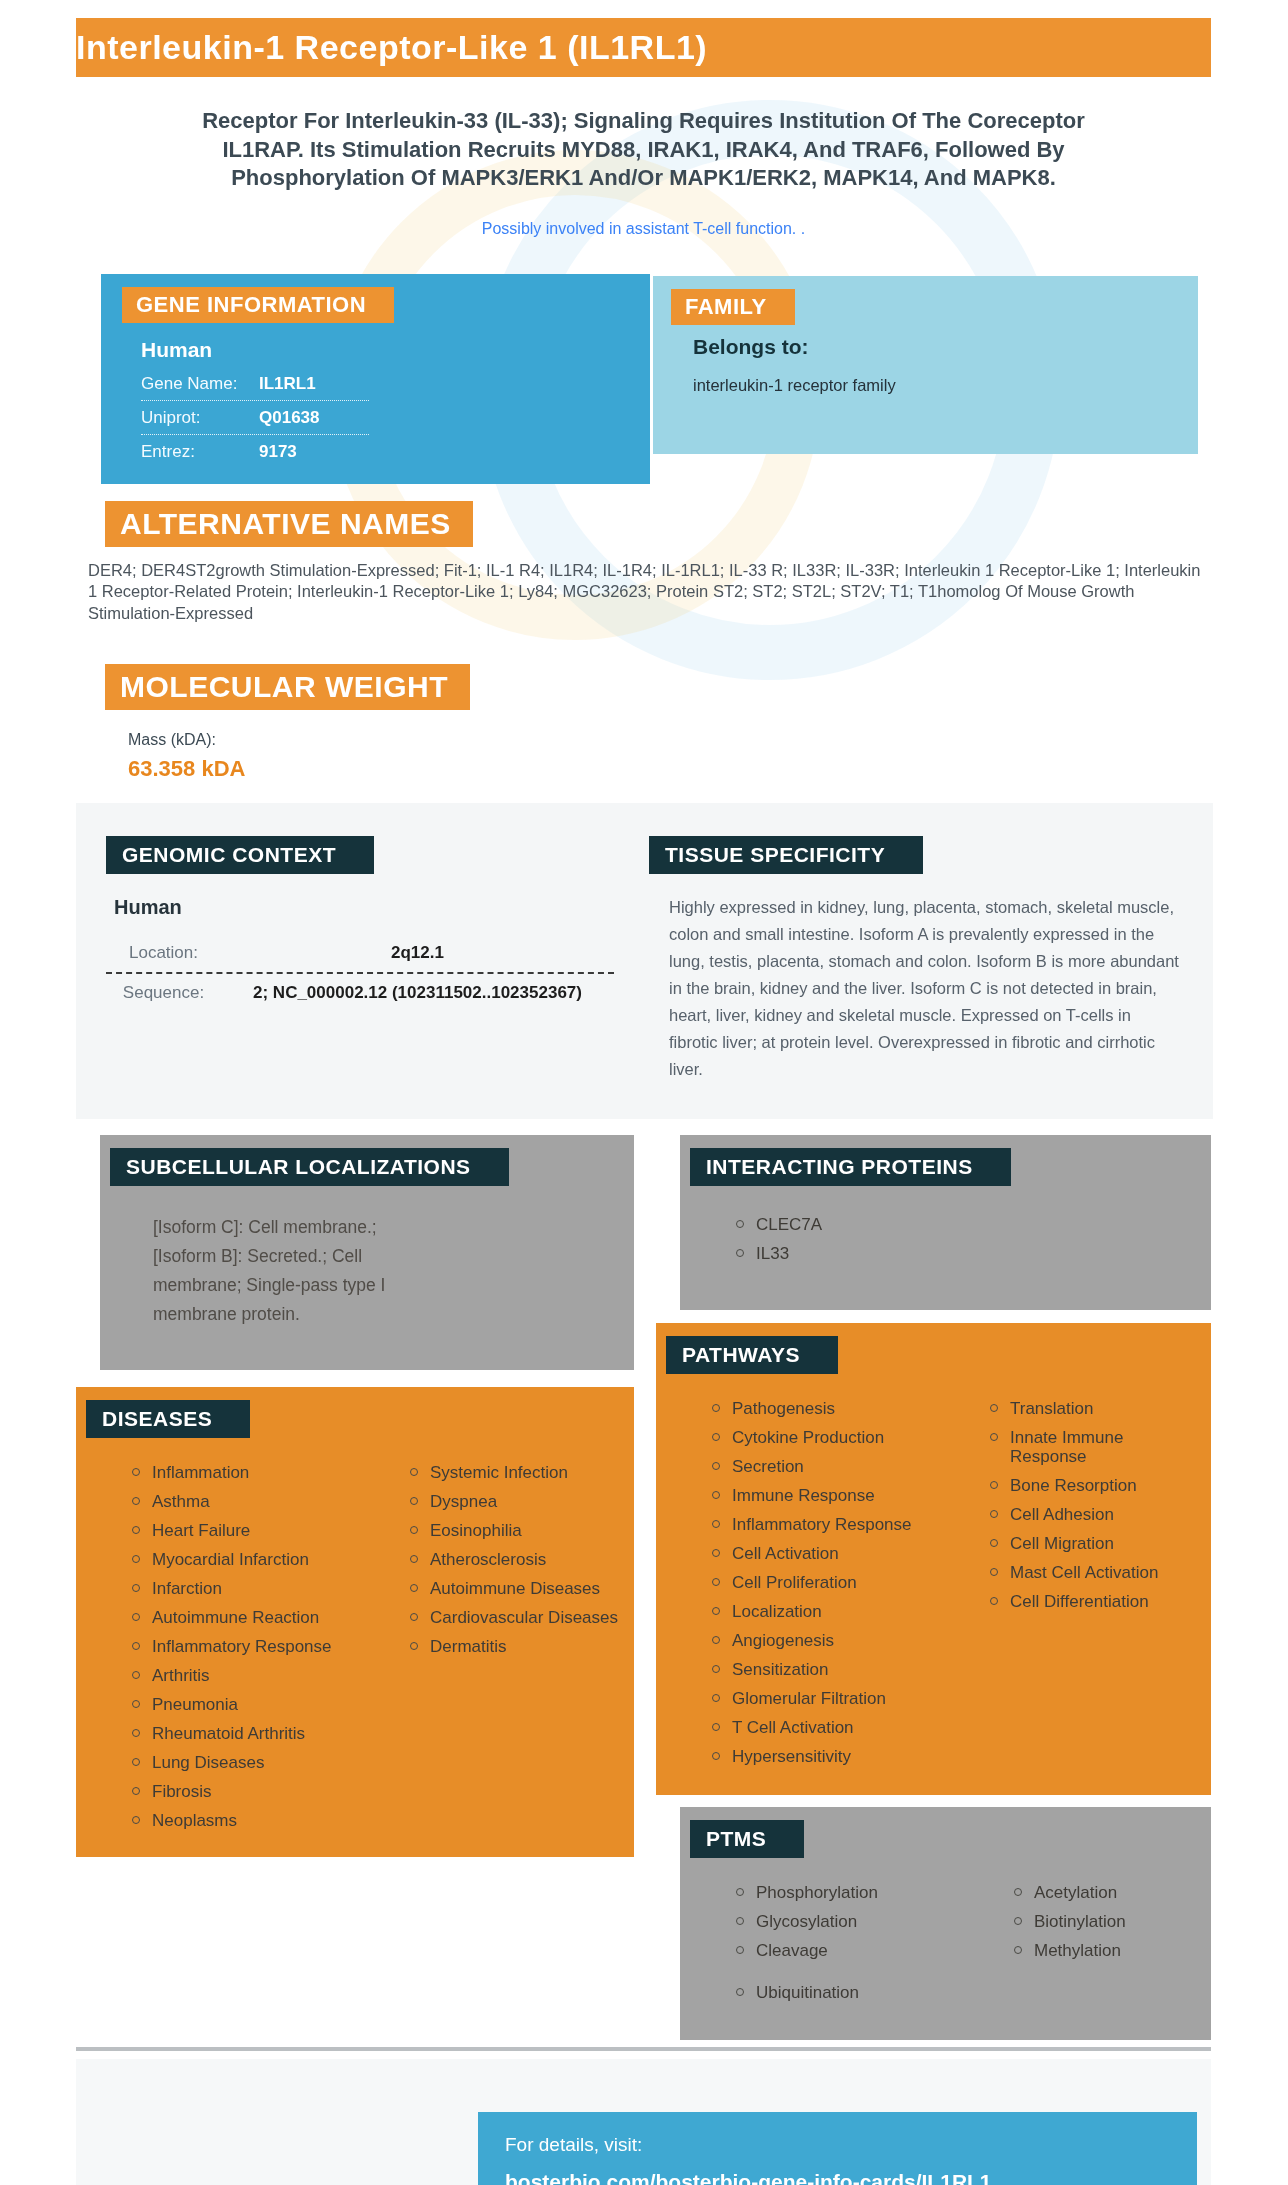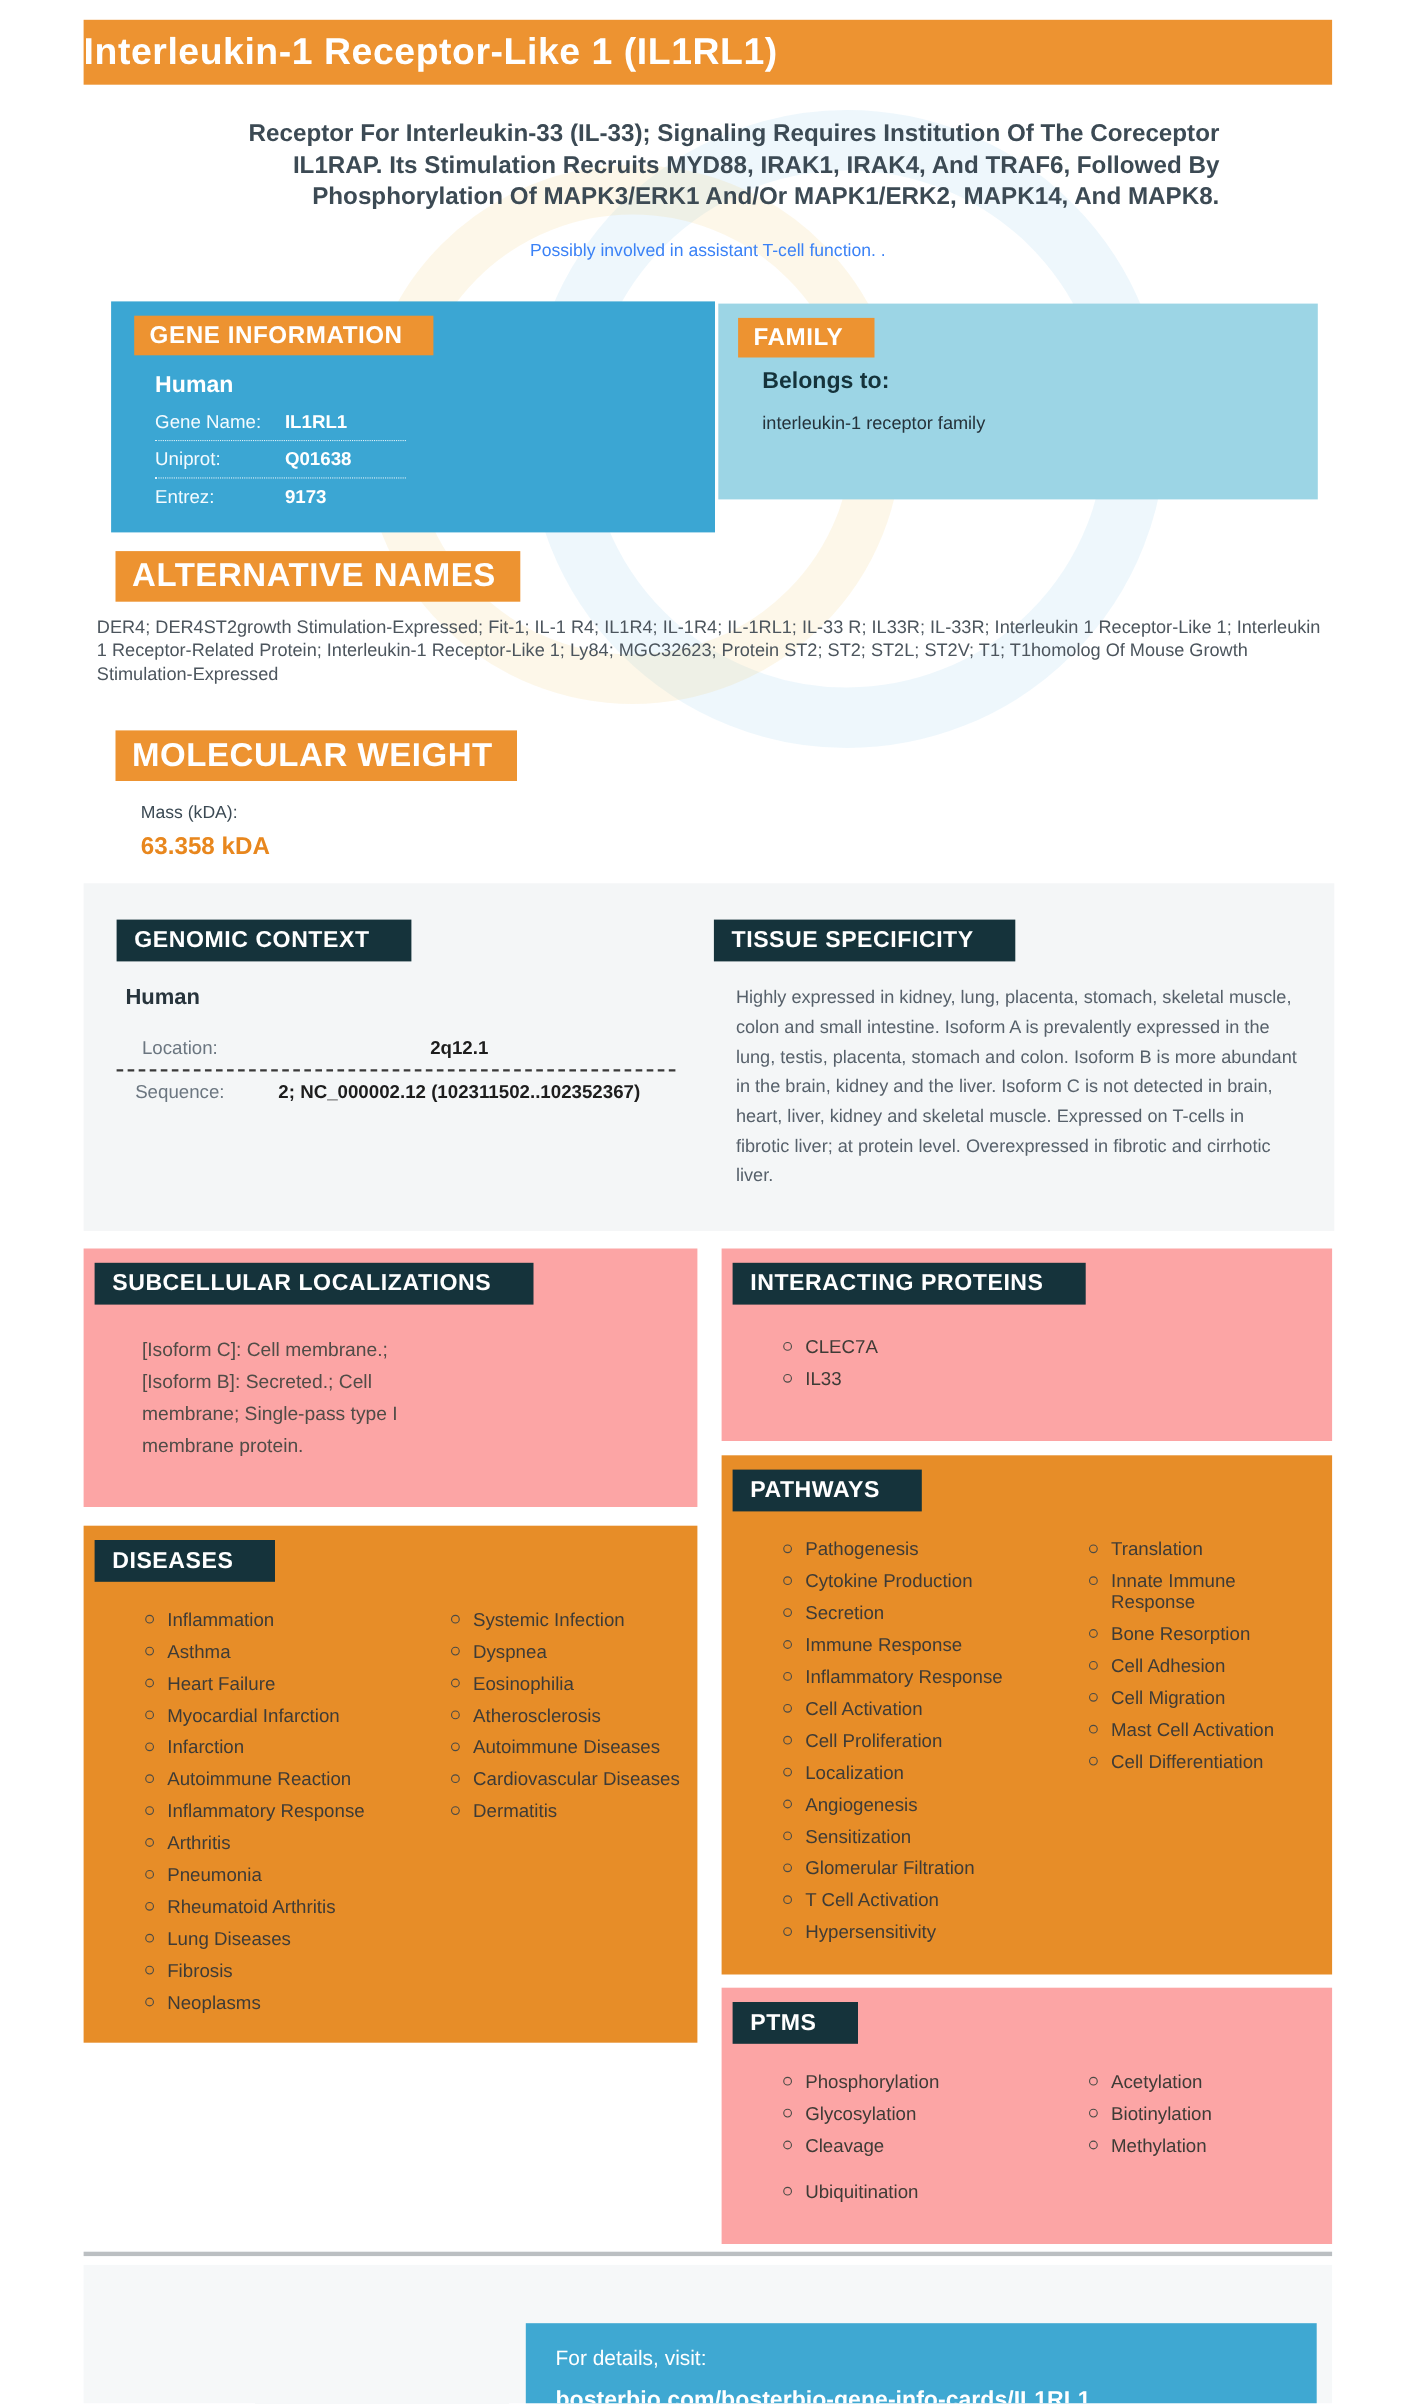--- a/index.html
+++ b/index.html
@@ -12,21 +12,21 @@
   .wm1 { left:480px; top:100px; width:470px; height:470px; border:55px solid rgba(125,195,228,0.13); }
   .wm2 { left:330px; top:150px; width:400px; height:400px; border:45px solid rgba(242,205,120,0.16); }
 
   .content { position:relative; z-index:1; width:1135px; margin-left:76px; padding-top:18px; }
 
   .title-band {
     background:#ED9331; height:59px; line-height:59px; text-align:left;
     color:#ffffff; font-size:34px; font-weight:bold; letter-spacing:.5px;
   }
   .summary {
-    margin:30px auto 0; width:930px; text-align:right; font-weight:bold;
+    margin:30px auto 0; width:930px; text-align:center; font-weight:bold;
     font-size:22px; line-height:1.3; color:#3c4a54;
   }
   .note { margin-top:27px; text-align:center; font-size:16px; color:#3b82f6; }
 
   .top-boxes { display:flex; margin-top:36px; align-items:flex-start; }
   .gene-box { margin-left:25px; width:549px; height:210px; background:#3BA6D3; box-sizing:border-box; padding:13px 0 0 21px; }
   .family-box { margin-left:3px; width:545px; height:178px; background:#9CD5E5; box-sizing:border-box; padding:13px 0 0 18px; margin-top:2px; }
 
   .band-orange {
     display:inline-block; background:#ED9331; color:#fff; font-weight:bold;
@@ -66,21 +66,21 @@
   .gc-row { display:flex; padding:9px 0; }
   .gc-row.dashed { border-bottom:2px dashed #3a3a3a; }
   .gc-label { width:115px; color:#6b7680; }
   .gc-value { flex:1; font-weight:bold; color:#1d1d1d; }
   .ts-text { margin:20px 0 0 20px; width:514px; font-size:16.5px; line-height:27px; color:#57616b; }
 
   .mid-row { display:flex; margin-top:16px; align-items:flex-start; }
   .col-left { width:558px; }
   .col-right { width:555px; margin-left:22px; }
   .obox { box-sizing:border-box; }
-  .amber { background:#fca5a5; }
+  .amber { background:#a3a3a3;margin-left:24px; }
   .dkorange { background:#E78D28; }
   .subcell-box { height:235px; padding:13px 0 0 10px; }
   .subcell-text { margin:27px 0 0 43px; width:235px; font-size:17.5px; line-height:29px; color:#504c47; }
   .diseases-box { margin-top:17px; padding:13px 0 22px 10px; }
   .interacting-box { height:175px; padding:13px 0 0 10px; }
   .pathways-box { margin-top:13px; padding:13px 0 24px 10px; }
   .ptms-box { margin-top:12px; height:233px; padding:13px 0 0 10px; }
 
   .blist { list-style:none; margin:0; padding:0; font-size:17px; color:#3e3b36; }
   .blist li { position:relative; padding:5px 0 5px 26px; line-height:19px; }

